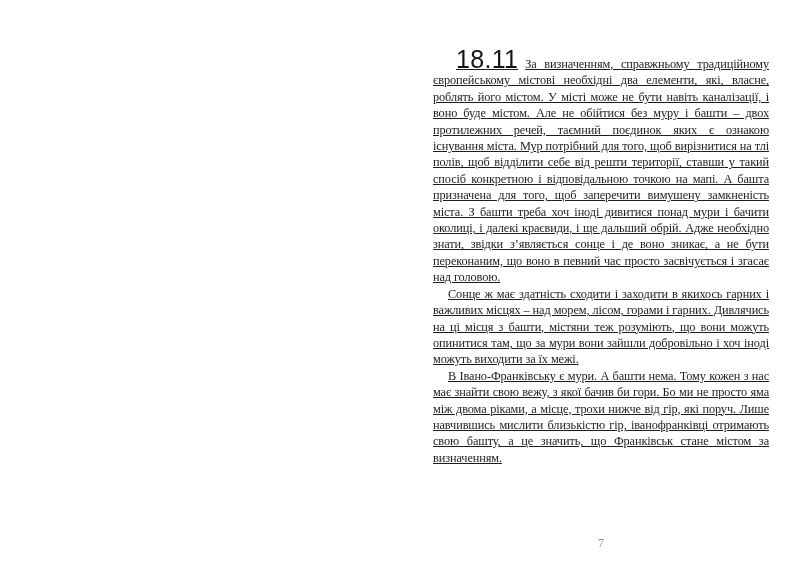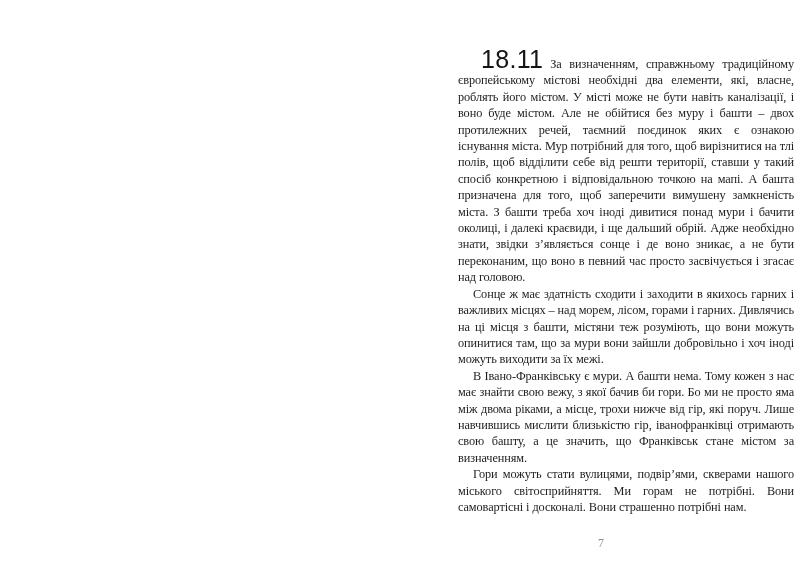--- a/index.html
+++ b/index.html
@@ -10,29 +10,30 @@
   .book-page {
     position: relative;
     width: 800px;
     height: 587px;
     background: #ffffff;
     overflow: hidden;
     font-family: "Liberation Serif", serif;
   }
   .text-block {
     position: absolute;
-    left: 458px;
+    left: 433px;
     top: 56px;
     width: 336px;
     font-family: "Liberation Serif", serif;
     font-size: 12.3px;
     line-height: 16.4px;
     letter-spacing: -0.1px;
     text-align: justify;
     color: #1d1d1d;
+    text-decoration: underline;
   }
   .para {
     margin: 0;
     padding: 0;
     text-indent: 15px;
   }
   .para.first-para {
     text-indent: 0;
   }
   .chapter-num {
@@ -58,16 +59,15 @@
   }
 </style>
 </head>
 <body>
 
 <div class="book-page">
   <div class="text-block">
     <p class="para first-para"><span class="chapter-num">18.11</span><span>За визначенням, справжньому традиційному європейському містові необхідні два елементи, які, власне, роблять його містом. У місті може не бути навіть каналізації, і воно буде містом. Але не обійтися без муру і башти – двох протилежних речей, таємний поєдинок яких є ознакою існування міста. Мур потрібний для того, щоб вирізнитися на тлі полів, щоб відділити себе від решти території, ставши у такий спосіб конкретною і відповідальною точкою на мапі. А башта призначена для того, щоб заперечити вимушену замкненість міста. З башти треба хоч іноді дивитися понад мури і бачити околиці, і далекі краєвиди, і ще дальший обрій. Адже необхідно знати, звідки з’являється сонце і де воно зникає, а не бути переконаним, що воно в певний час просто засвічується і згасає над головою.</span></p>
     <p class="para">Сонце ж має здатність сходити і заходити в якихось гарних і важливих місцях – над морем, лісом, горами і гарних. Дивлячись на ці місця з башти, містяни теж розуміють, що вони можуть опинитися там, що за мури вони зайшли добровільно і хоч іноді можуть виходити за їх межі.</p>
     <p class="para">В Івано-Франківську є мури. А башти нема. Тому кожен з нас має знайти свою вежу, з якої бачив би гори. Бо ми не просто яма між двома ріками, а місце, трохи нижче від гір, які поруч. Лише навчившись мислити близькістю гір, іванофранківці отримають свою башту, а це значить, що Франківськ стане містом за визначенням.</p>
-    <p class="para">Гори можуть стати вулицями, подвір’ями, скверами нашого міського світосприйняття. Ми горам не потрібні. Вони самовартісні і досконалі. Вони страшенно потрібні нам.</p>
   </div>
   <div class="page-number">7</div>
 </div>
 
 </body></html>

